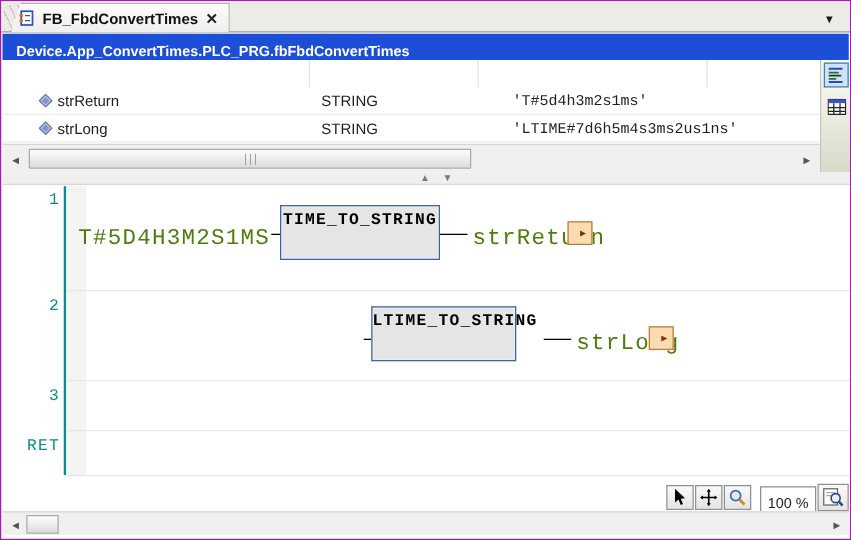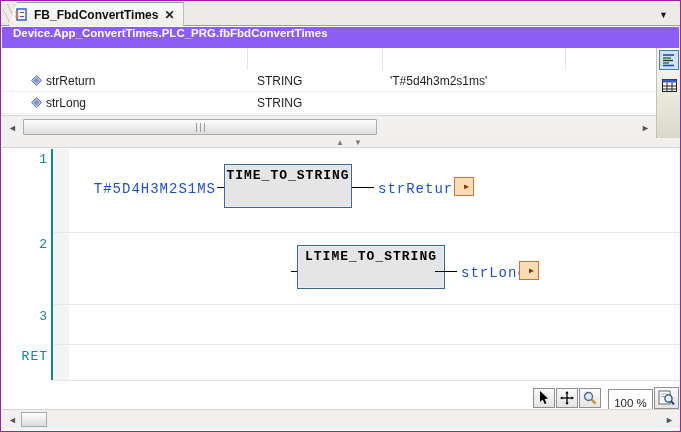--- a/index.html
+++ b/index.html
@@ -17,34 +17,34 @@
   .tab { position:absolute; left:7px; top:1px; height:24px; padding:0 8px 0 6px;
     background:linear-gradient(#fbfbfa,#f1efec);
     border:1px solid #9b9b9b; border-bottom:none;
     clip-path:polygon(9px 0, 100% 0, 100% 100%, 0 100%);
     display:flex; align-items:center; gap:6px; }
   .tab-title { font-weight:bold; font-size:12px; color:#111; }
   .tab-close { font-weight:bold; font-size:12px; color:#222; cursor:pointer; line-height:1; }
   .tab-dropdown { position:absolute; right:12px; top:9px; font-size:9px; color:#1a1a1a; cursor:pointer; }
   
   .crumbbar { position:absolute; left:1px; top:26px; width:677px; height:21px;
-    background:#8b5cf6; color:#ffffff; font-weight:bold; font-size:11.5px;
-    display:flex; align-items:flex-start; padding-left:11px; }
+    background:#1d4ed8; color:#ffffff; font-weight:bold; font-size:11.5px;
+    display:flex; align-items:flex-end; padding-left:11px; }
   
   .table-wrap { position:absolute; left:1px; top:47px; width:654px; height:66px; background:#fff; }
   .thead { position:absolute; left:0; top:0; width:100%; height:22px;
     background:linear-gradient(#ffffff,#efeeec); border-bottom:1px solid #cfccc8;
     display:flex; align-items:center; }
   .th { font-size:12px; color:#1e1e1e; }
   .col-sep { position:absolute; top:0; width:1px; height:66px; background:#e4e4e4; }
   .trow { position:absolute; left:0; width:100%; height:22px; border-bottom:1px solid #ededed;
     display:flex; align-items:center; background:#fff; }
   .cell-expr { position:absolute; left:44px; }
   .cell-type { position:absolute; left:255px; }
-  .cell-val  { position:absolute; left:388px; }
+  .cell-val  { position:absolute; left:408px;font-family:Liberation Mono, monospace; }
   .var-icon { position:absolute; left:29px; top:5px; width:11px; height:11px; }
   
   .hscroll-top { position:absolute; left:1px; top:114px; width:654px; height:23px;
     background:#f1f0ee; border-top:1px solid #d8d6d3; }
   .sb-btn { position:absolute; top:3px; width:17px; height:17px; color:#555;
     font-size:9px; display:flex; align-items:center; justify-content:center; cursor:pointer; }
   .sb-thumb { position:absolute; left:21px; top:3px; width:354px; height:16px;
     background:linear-gradient(#fdfdfd,#dcdcdc); border:1px solid #aaaaaa; border-radius:1px;
     display:flex; align-items:center; justify-content:center; cursor:grab; }
   .grip { width:9px; height:9px;
@@ -60,21 +60,21 @@
     background:#f0efed; border-bottom:1px solid #d9d7d3; }
   .split-arrow { position:absolute; top:0px; font-size:8px; color:#7b7b7b; cursor:pointer; }
   
   .editor { position:absolute; left:1px; top:148px; width:678px; height:259px; background:#ffffff;
     font-family:"Liberation Mono","DejaVu Sans Mono",monospace; }
   .rail { position:absolute; left:49px; top:0; width:2px; height:231px; background:#0a8d8d; }
   .indent { position:absolute; left:51px; top:0; width:16px; height:231px; background:#f4f4f2; }
   .net-num { position:absolute; left:6px; width:40px; text-align:right;
     color:#0a8d8d; font-size:13px; letter-spacing:1px; }
   .net-sep { position:absolute; left:51px; width:627px; height:1px; background:#e8e8e8; }
-  .fbd-label { position:absolute; font-size:14px; letter-spacing:1px; color:#1d4ed8; white-space:nowrap; }
+  .fbd-label { position:absolute; font-size:18px; letter-spacing:1px; color:#4d7c0f; white-space:nowrap; }
   .fbd-label.r { text-align:right; }
   .wire { position:absolute; height:1px; background:#000; }
   .fbd-box { position:absolute; background:#e5e5e5; border:1px solid #41639b;
     box-shadow:inset 0 0 0 1px #e7eefa; }
   .fbd-box .bt { margin-top:3px; text-align:center; font-size:13px; font-weight:bold;
     letter-spacing:1px; color:#000; }
   .val-badge { position:absolute; height:19px; background:#f9dcb2; border:1px solid #c0783a;
     color:#8b3000; font-weight:bold; font-size:12px; letter-spacing:0.5px;
     display:inline-flex; align-items:center; padding:0 4px 0 6px; white-space:nowrap; }
   .val-badge .arr { font-size:8px; margin-left:3px; color:#8b3000; }
@@ -134,20 +134,21 @@
       <span class="cell-type">STRING</span>
       <span class="cell-val">'T#5d4h3m2s1ms'</span>
     </div>
     <div class="trow" style="top:44px">
       <svg class="var-icon" viewBox="0 0 11 11">
         <polygon points="5.5,0.5 10.5,5.5 5.5,10.5 0.5,5.5" fill="#b9c4dd" stroke="#5a74b4" stroke-width="1"></polygon>
         <polygon points="5.5,2.5 8.5,5.5 5.5,8.5 2.5,5.5" fill="#8494c4"></polygon>
       </svg>
       <span class="cell-expr">strLong</span>
       <span class="cell-type">STRING</span>
+      <span class="cell-val">'LTIME#7d6h5m4s3ms2us1ns'</span>
     </div>
   </div>
 
   <div class="hscroll-top">
     <div class="sb-btn" style="left:2px">◄</div>
     <div class="sb-thumb">
         <div class="grip"></div>
       </div>
     <div class="sb-btn" style="left:635px">►</div>
   </div>
@@ -197,21 +198,21 @@
     <div class="fbd-box" style="left:222px; top:15px; width:128px; height:44px">
       <div class="bt">TIME_TO_STRING</div>
     </div>
     <div class="wire" style="left:350px; top:38px; width:22px"></div>
     <div class="fbd-label" style="left:376px; top:32px">strReturn</div>
     <div class="val-badge" style="left:452px; top:28px">
       <span class="arr">▶</span>
     </div>
 
     <div class="wire" style="left:289px; top:122px; width:6px"></div>
-    <div class="fbd-box" style="left:295px; top:96px; width:148px; height:44px">
+    <div class="fbd-box" style="left:295px; top:96px; width:116px; height:44px">
       <div class="bt">LTIME_TO_STRING</div>
     </div>
     <div class="wire" style="left:433px; top:122px; width:22px"></div>
     <div class="fbd-label" style="left:459px; top:116px">strLong</div>
     <div class="val-badge" style="left:517px; top:112px">
       <span class="arr">▶</span>
     </div>
   </div>
 
   <div class="tools" style="left:532px">

